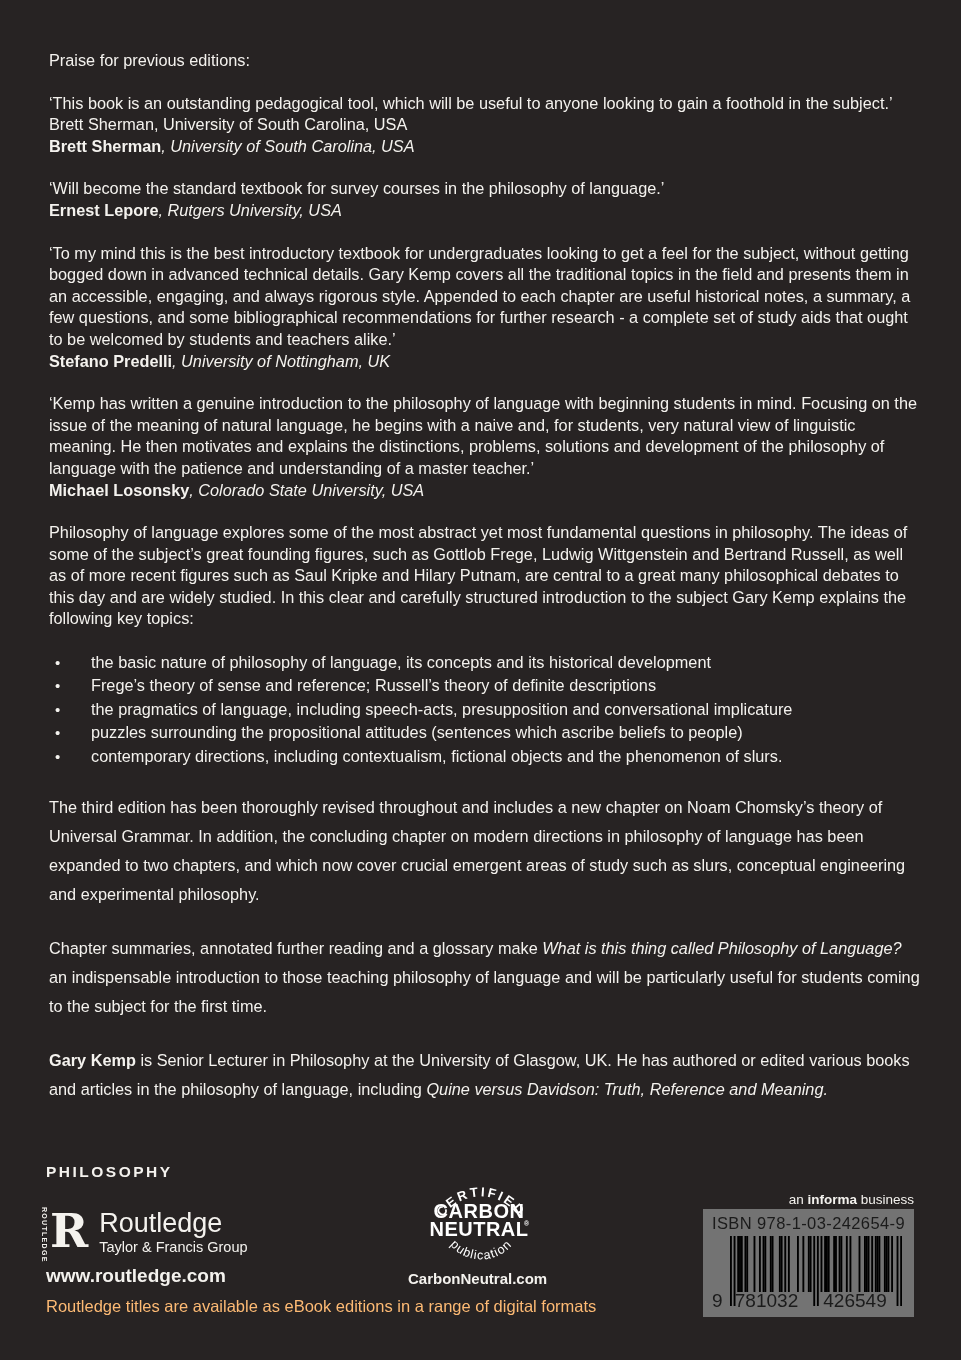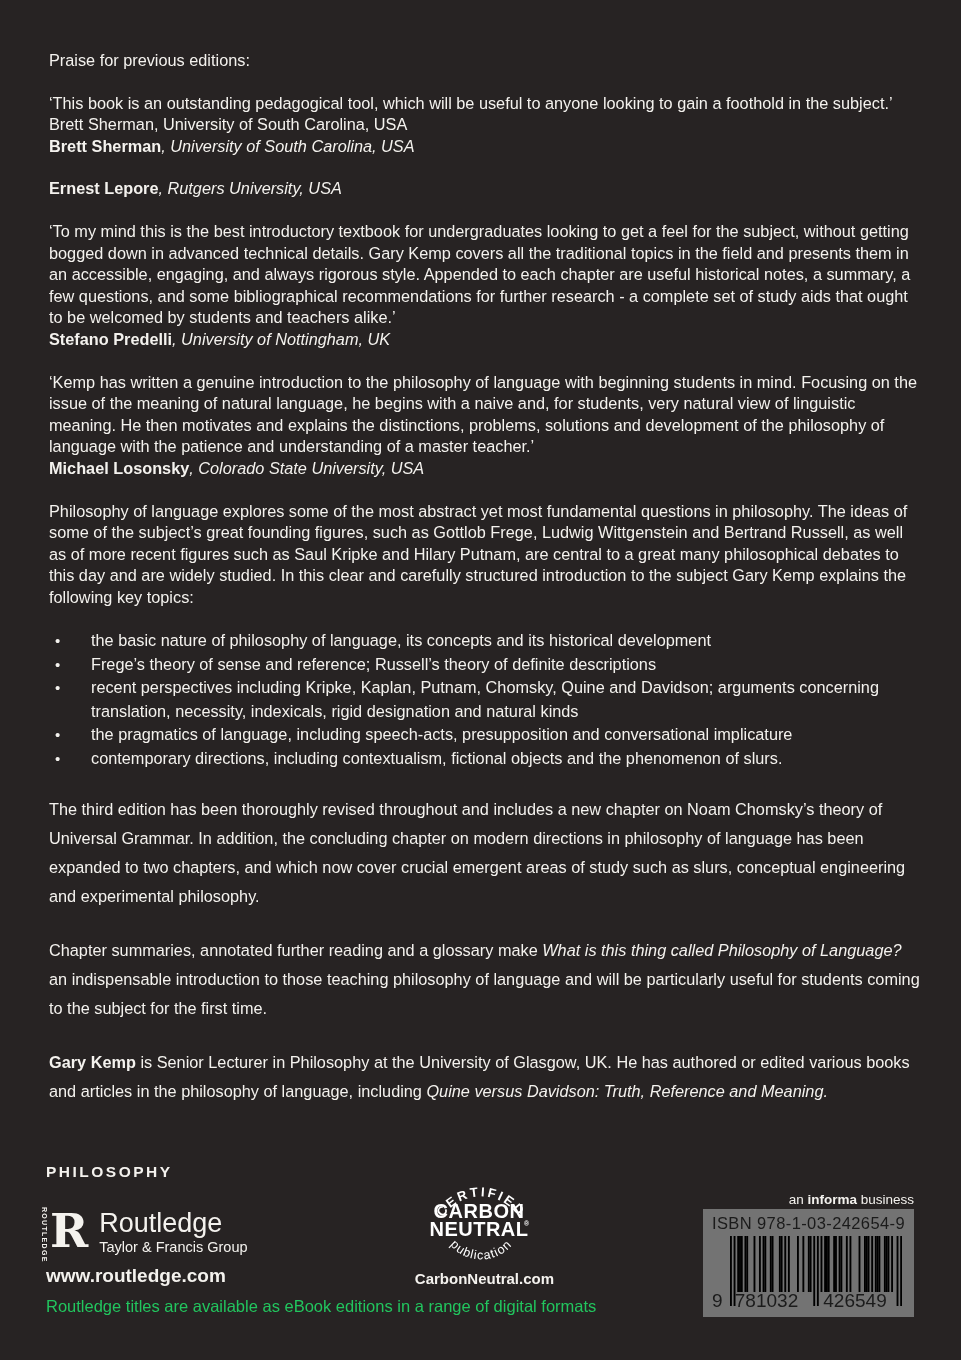--- a/index.html
+++ b/index.html
@@ -40,25 +40,25 @@
     height:50px;line-height:9px;margin-top:1px;
   }
   .rl-r{
     font-family:"DejaVu Serif","Liberation Serif",serif;
     font-weight:700;font-size:46px;line-height:50px;margin-left:1px;
   }
   .rl-stack{margin-left:11px;padding-top:3px;}
   .rl-name{font-size:27px;line-height:29px;font-weight:400;}
   .rl-group{font-size:14.5px;line-height:18px;}
   .website{position:absolute;left:46px;top:1265px;font-size:19px;font-weight:700;}
-  .ebook{position:absolute;left:46px;top:1297px;font-size:16.5px;color:#22c55e;}
+  .ebook{position:absolute;left:46px;top:1297px;font-size:16.5px;color:#fdba74;}
 
   .cn-badge{position:absolute;left:425px;top:1176px;width:112px;height:94px;}
   .cn-badge svg text{font-family:"Liberation Sans","DejaVu Sans",sans-serif;fill:#ffffff;}
-  .cn-url{position:absolute;left:408px;top:1270px;width:146px;text-align:right;
+  .cn-url{position:absolute;left:408px;top:1270px;width:146px;text-align:left;
     font-size:15px;font-weight:700;}
 
   .informa{position:absolute;right:47px;top:1192px;font-size:13.5px;}
   .informa b{font-weight:700;}
 
   .barcode-box{
     position:absolute;left:703px;top:1209px;width:211px;height:108px;
     background:#737373;color:#1b1b1b;
   }
   .isbn-label{
@@ -80,20 +80,21 @@
 
     <p class="para">Praise for previous editions:</p>
 
     <div class="quote-block">
       <div>‘This book is an outstanding pedagogical tool, which will be useful to anyone looking to gain a foothold in the subject.’</div>
       <div>Brett Sherman, University of South Carolina, USA</div>
       <div><span class="attr-name">Brett Sherman</span><span class="attr-aff">, University of South Carolina, USA</span></div>
     </div>
 
     <div class="quote-block">
+      <div>‘Will become the standard textbook for survey courses in the philosophy of language.’</div>
       <div><span class="attr-name">Ernest Lepore</span><span class="attr-aff">, Rutgers University, USA</span></div>
     </div>
 
     <div class="quote-block">
       <div>‘To my mind this is the best introductory textbook for undergraduates looking to get a feel for the subject, without getting bogged down in advanced technical details. Gary Kemp covers all the traditional topics in the field and presents them in an accessible, engaging, and always rigorous style. Appended to each chapter are useful historical notes, a summary, a few questions, and some bibliographical recommendations for further research - a complete set of study aids that ought to be welcomed by students and teachers alike.’</div>
       <div><span class="attr-name">Stefano Predelli</span><span class="attr-aff">, University of Nottingham, UK</span></div>
     </div>
 
     <div class="quote-block">
       <div>‘Kemp has written a genuine introduction to the philosophy of language with beginning students in mind. Focusing on the issue of the meaning of natural language, he begins with a naive and, for students, very natural view of linguistic meaning. He then motivates and explains the distinctions, problems, solutions and development of the philosophy of language with the patience and understanding of a master teacher.’</div>
@@ -106,25 +107,25 @@
       <li>
           <span class="bullet"></span>
           <span class="li-text">the basic nature of philosophy of language, its concepts and its historical development</span>
         </li>
       <li>
           <span class="bullet"></span>
           <span class="li-text">Frege’s theory of sense and reference; Russell’s theory of definite descriptions</span>
         </li>
       <li>
           <span class="bullet"></span>
-          <span class="li-text">recent perspectives including Kripke, Kaplan, Putnam, Chomsky, Quine and Davidson; arguments concerning translation, necessity, indexicals, rigid designation and natural kinds</span>
-        </li>
-      <li>
-          <span class="bullet"></span>
           <span class="li-text">the pragmatics of language, including speech-acts, presupposition and conversational implicature</span>
+        </li>
+      <li>
+          <span class="bullet"></span>
+          <span class="li-text">puzzles surrounding the propositional attitudes (sentences which ascribe beliefs to people)</span>
         </li>
       <li>
           <span class="bullet"></span>
           <span class="li-text">contemporary directions, including contextualism, fictional objects and the phenomenon of slurs.</span>
         </li>
     </ul>
 
     <p class="late">The third edition has been thoroughly revised throughout and includes a new chapter on Noam Chomsky’s theory of Universal Grammar. In addition, the concluding chapter on modern directions in philosophy of language has been expanded to two chapters, and which now cover crucial emergent areas of study such as slurs, conceptual engineering and experimental philosophy.</p>
 
     <p class="late"><span>Chapter summaries, annotated further reading and a glossary make </span><span class="it">What is this thing called Philosophy of Language?</span><span> an indispensable introduction to those teaching philosophy of language and will be particularly useful for students coming to the subject for the first time.</span></p>

